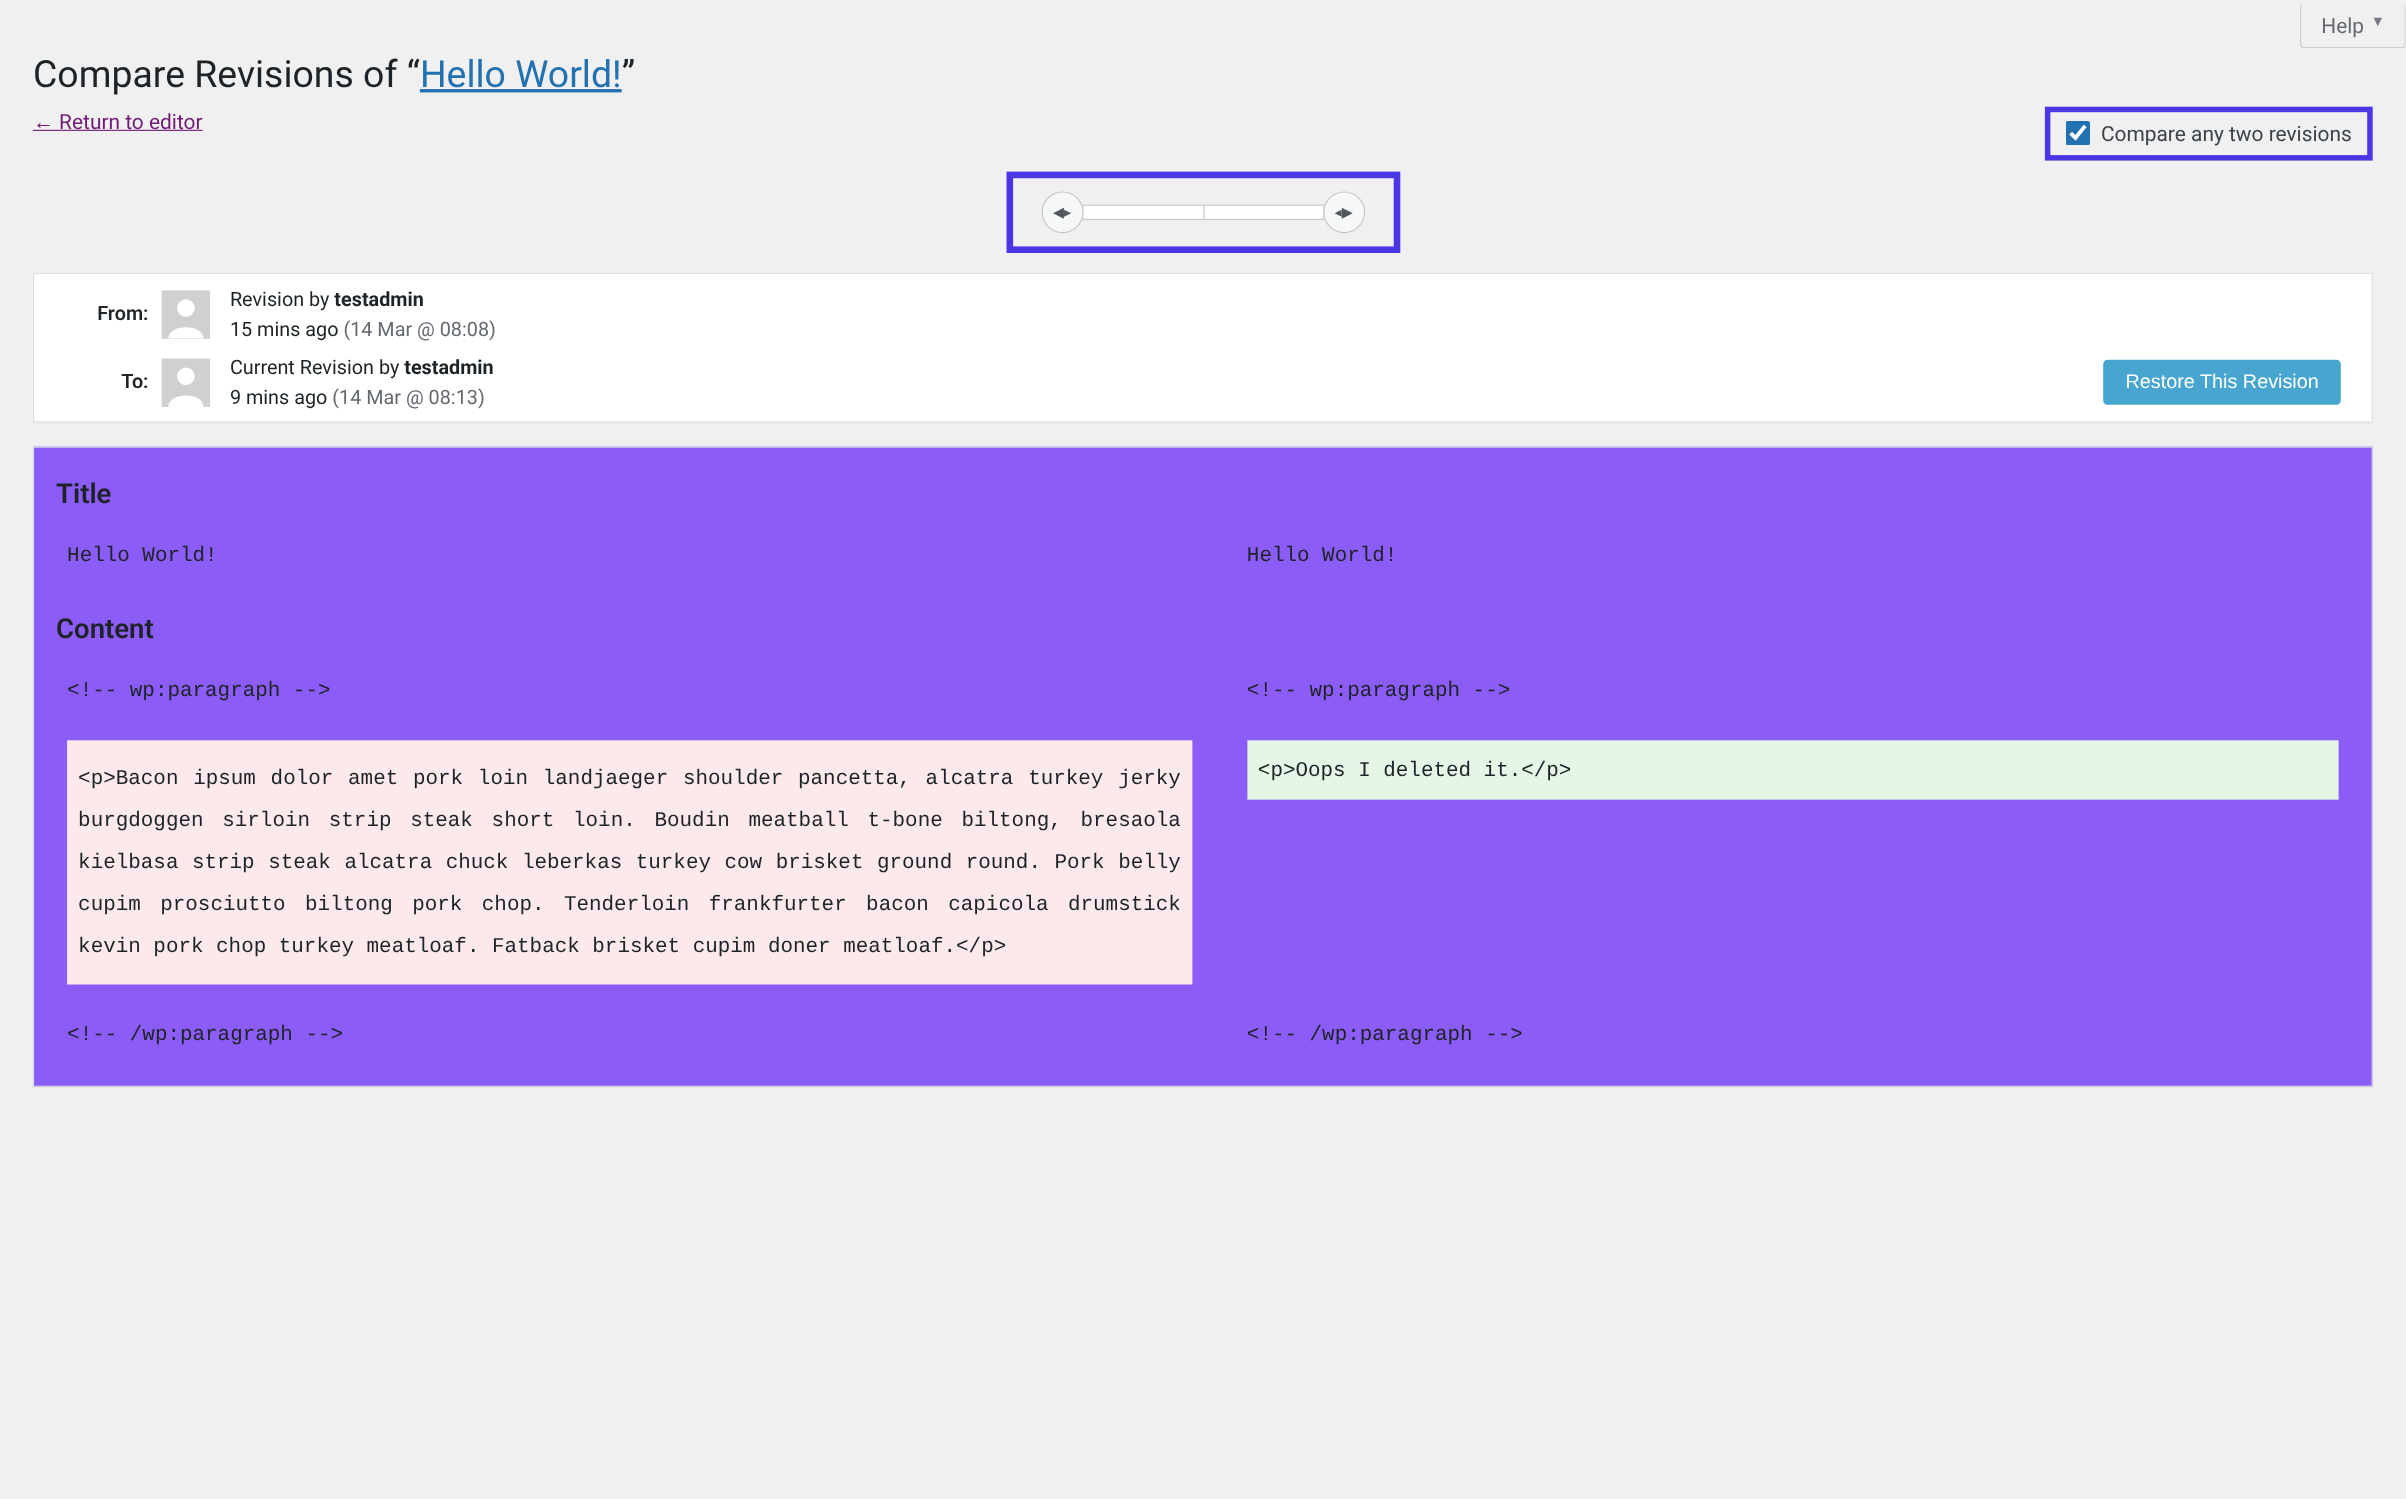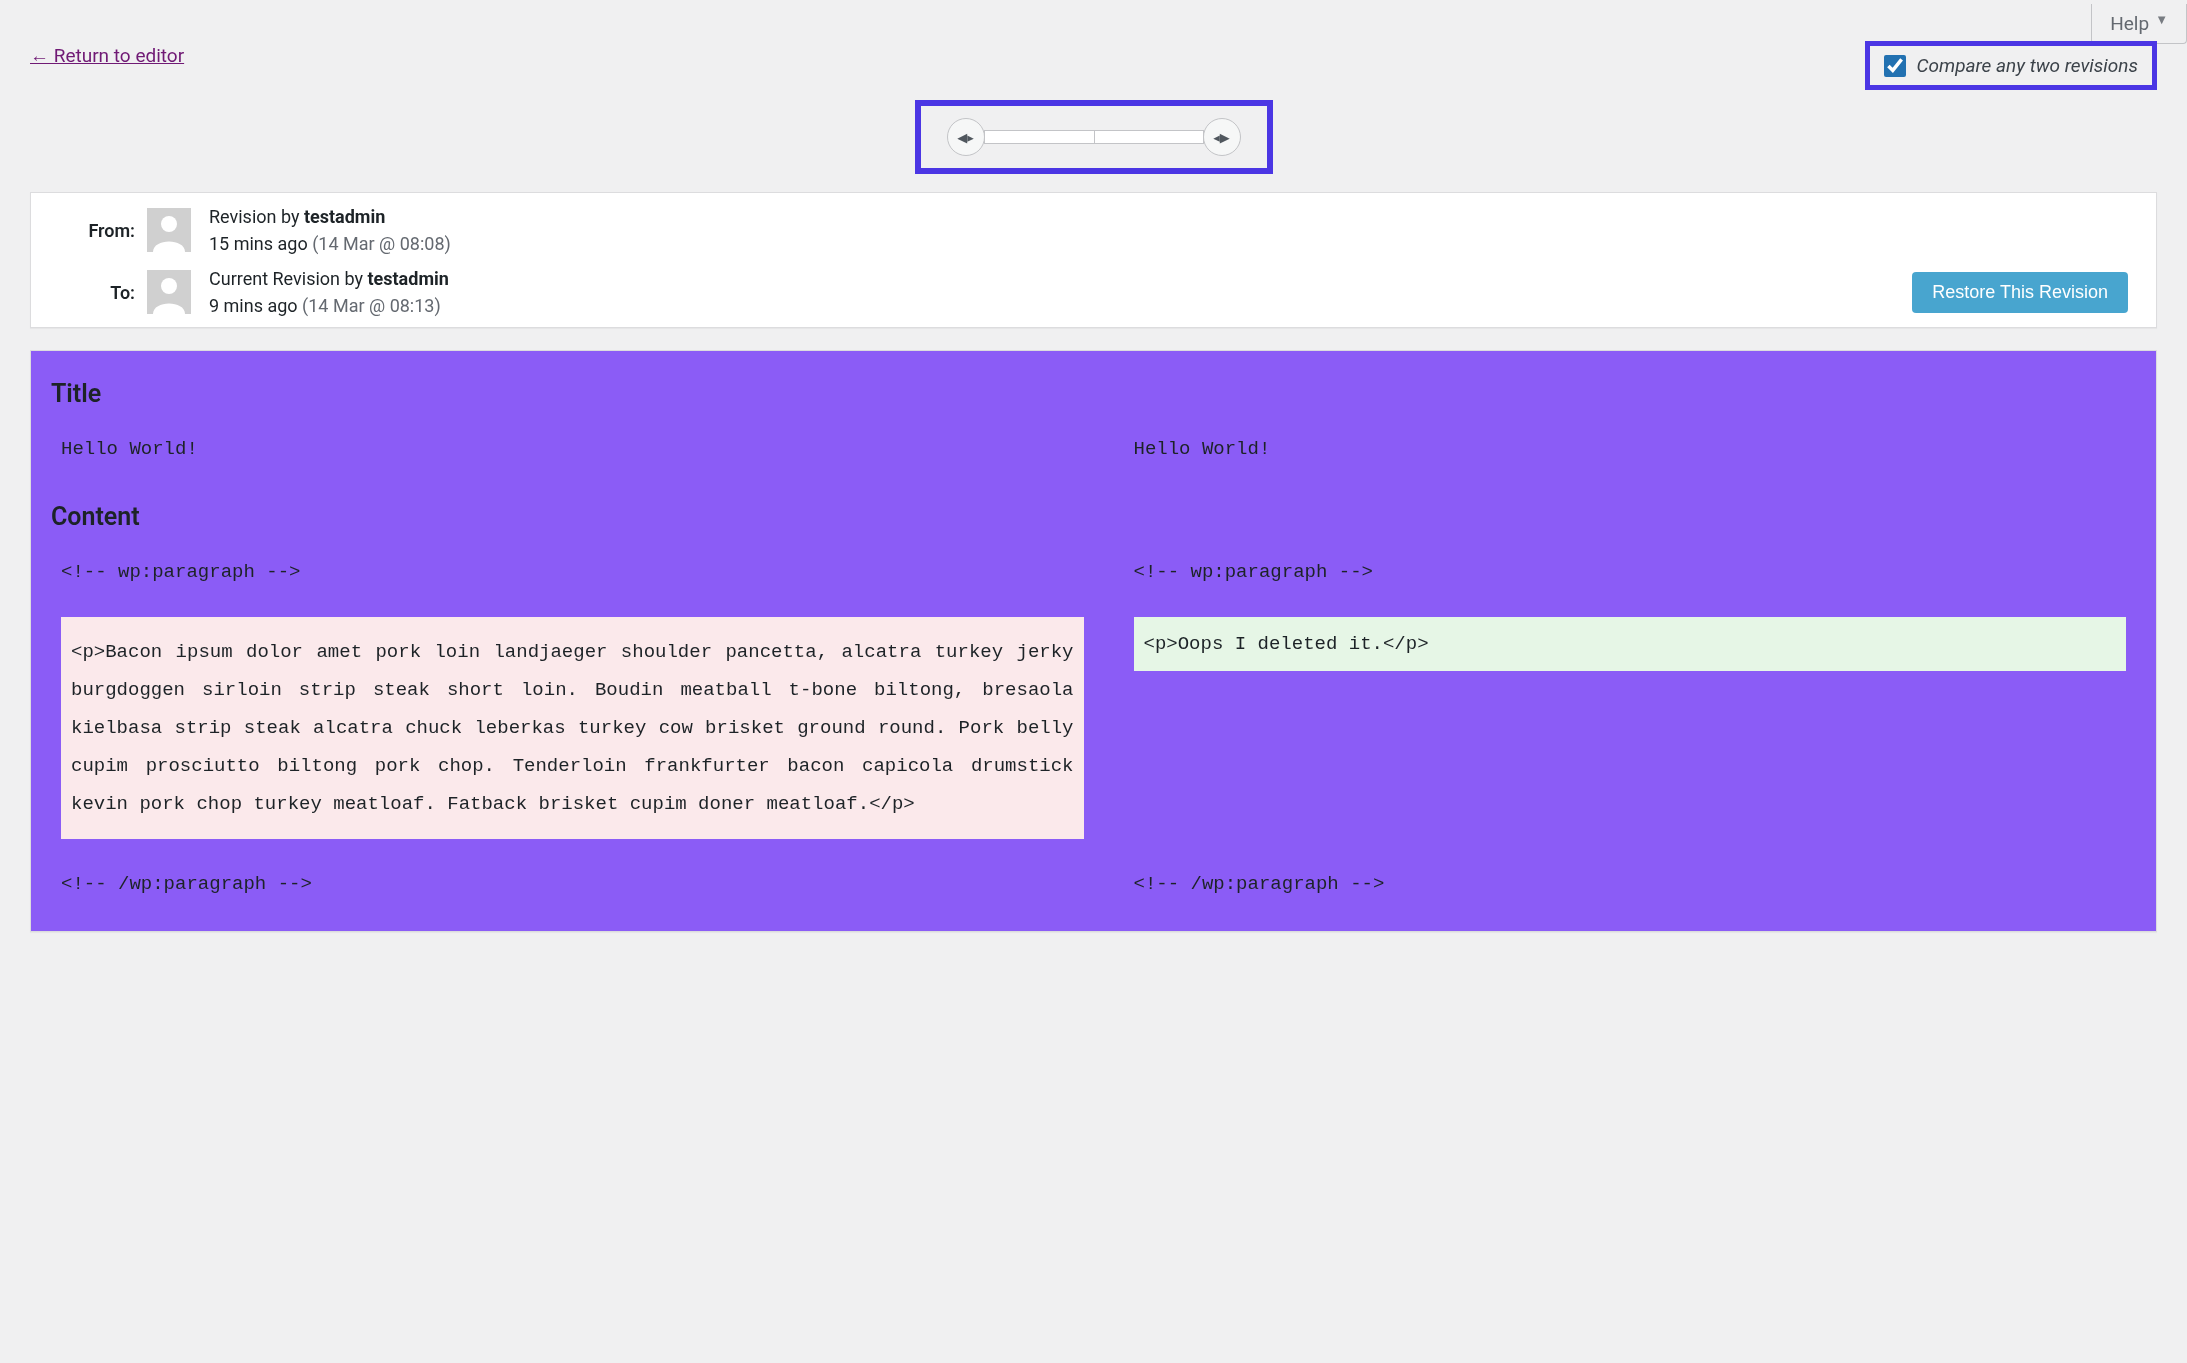--- a/index.html
+++ b/index.html
@@ -50,21 +50,21 @@
     border: 5px solid #4b36e4;
     padding: 8px 14px;
     display: flex;
     align-items: center;
     gap: 10px;
     background: #f0f0f1;
   }
   .compare-box input[type=checkbox]{
     width: 22px; height: 22px; accent-color: #2271b1;
   }
-  .compare-box label { font-size: 19px; color: #3c434a; font-style: italic; }
+  .compare-box label { font-size: 19px; color: #3c434a; }
   .slider-row { display: flex; justify-content: center; margin: 10px 0 18px 0; }
   .slider-box {
     border: 6px solid #4b36e4;
     padding: 12px 26px;
     display: flex;
     align-items: center;
     gap: 0;
     background: #f0f0f1;
   }
   .slider-handle {
@@ -171,20 +171,23 @@
 
 <div class="help-tab-wrap">
   <div class="help-tab">
     <span>Help</span>
     <span class="triangle">▼</span>
   </div>
 </div>
 
 <div class="wrap">
 
+  <h1 class="page-title">
+    <span>Compare Revisions of “</span><a href="#">Hello World!</a><span>”</span>
+  </h1>
 
   <a href="#" class="return-link">← Return to editor</a>
 
   <div class="top-row">
     <div class="compare-box">
       <input type="checkbox" checked="" style="">
       <label>Compare any two revisions</label>
     </div>
   </div>
 

